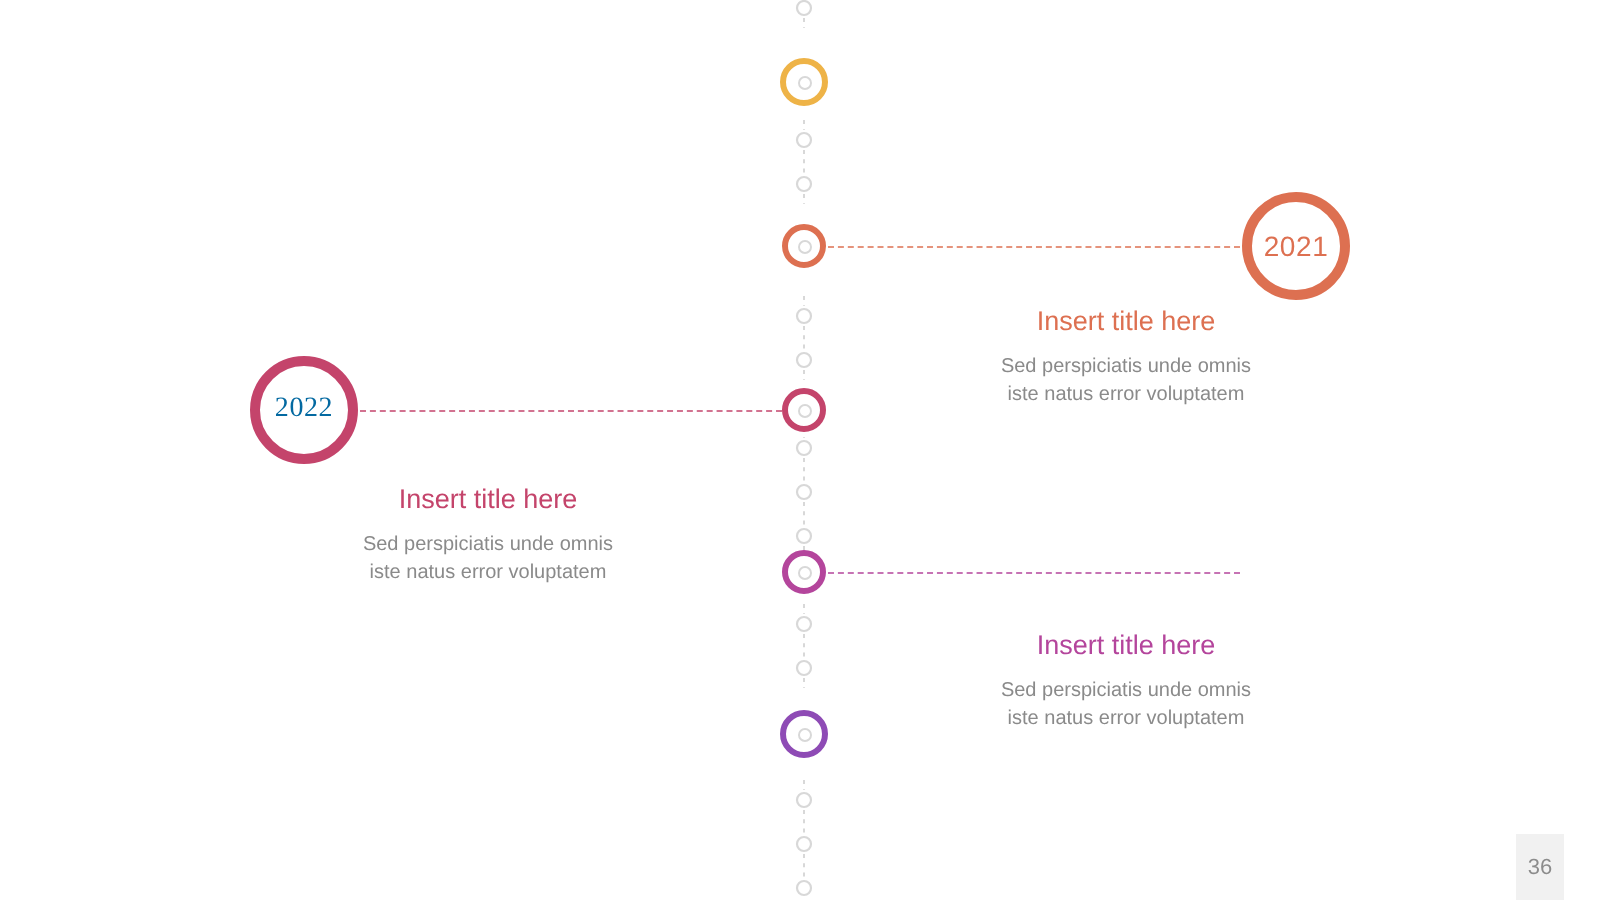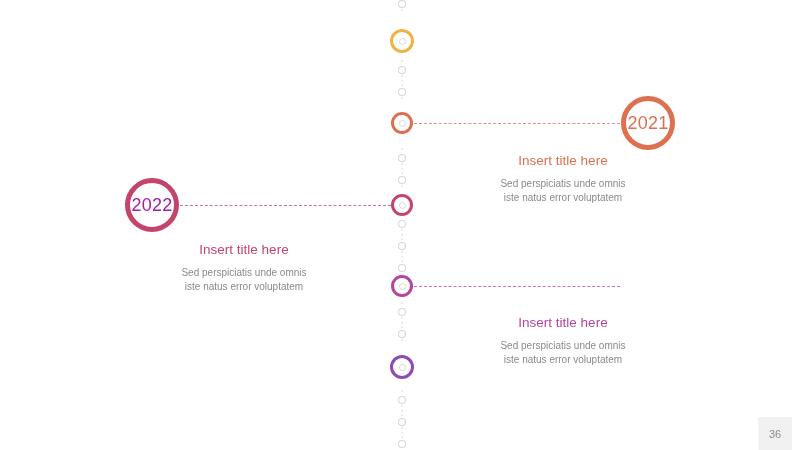--- a/index.html
+++ b/index.html
@@ -33,21 +33,21 @@
   
   .year-ring{
     position:absolute;
     width:54px;height:54px;
     border-radius:50%;
     box-sizing:border-box;
     background:#ffffff;
     display:flex;align-items:center;justify-content:center;
   }
   .year-ring .year-label{
-    font-size:18px;
+    font-size:14px;
     letter-spacing:.3px;
     font-family:"Liberation Sans", sans-serif;
     text-align:center;
   }
 
   
   .connector{
     position:absolute;
     height:0;
     border-top:1px dashed;
@@ -67,21 +67,21 @@
     font-size:10px;
     line-height:14px;
     color:#8a8a8a;
     white-space:nowrap;
   }
 
   
   #page-badge{
     position:absolute;
     left:758px;top:417px;
-    width:34px;height:33px;
+    width:24px;height:33px;
     background:#f1f1f1;
     display:flex;align-items:center;justify-content:center;
   }
   #page-badge .num{
     font-size:11px;
     color:#8c8c8c;
   }
 </style>
 </head>
 <body>
@@ -141,21 +141,21 @@
   </div>
   <div class="marker" style="left:390px;top:355px;width:24px;height:24px;border:3.2px solid #8e4bb5;">
     <span class="core"></span>
   </div>
 
   <div class="year-ring" style="left:621px;top:96px;border:5px solid #dd7051;">
     <span class="year-label" style="color:#dd7051;">2021</span>
   </div>
 
   <div class="year-ring" style="left:125px;top:178px;border:5px solid #c4446b;">
-    <span class="year-label" style="color:#a21caf;">2022</span>
+    <span class="year-label" style="color:#0369a1;font-family:Liberation Serif, serif;">2022</span>
   </div>
 
 
   <div class="block" style="left:423px;top:152px;width:280px;">
     <div class="title" style="color:#dd7051;">Insert title here</div>
     <div class="body">
       <div>Sed perspiciatis unde omnis</div>
       <div>iste natus error voluptatem</div>
     </div>
   </div>

